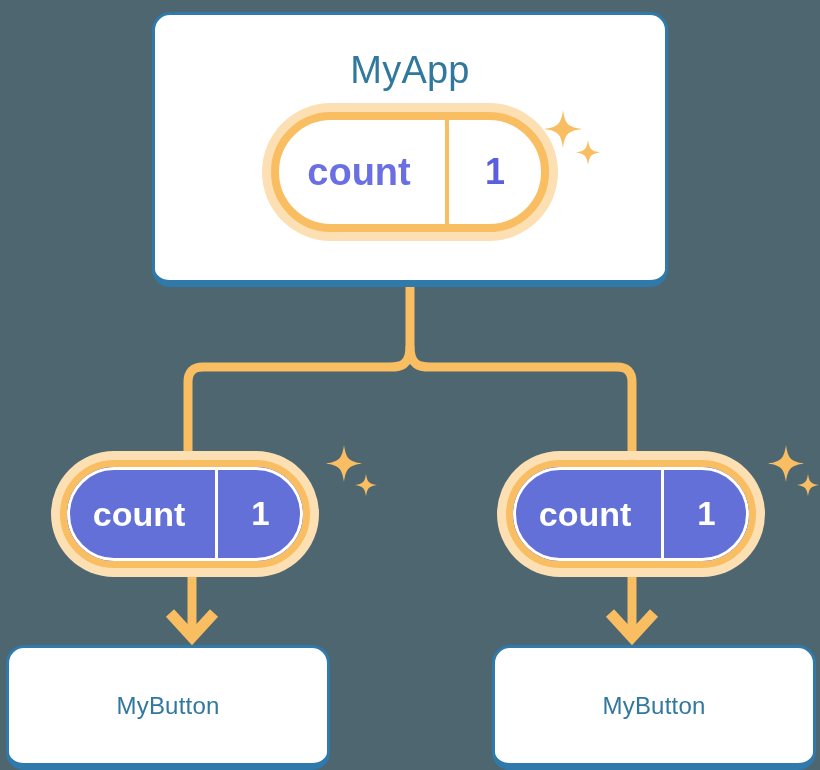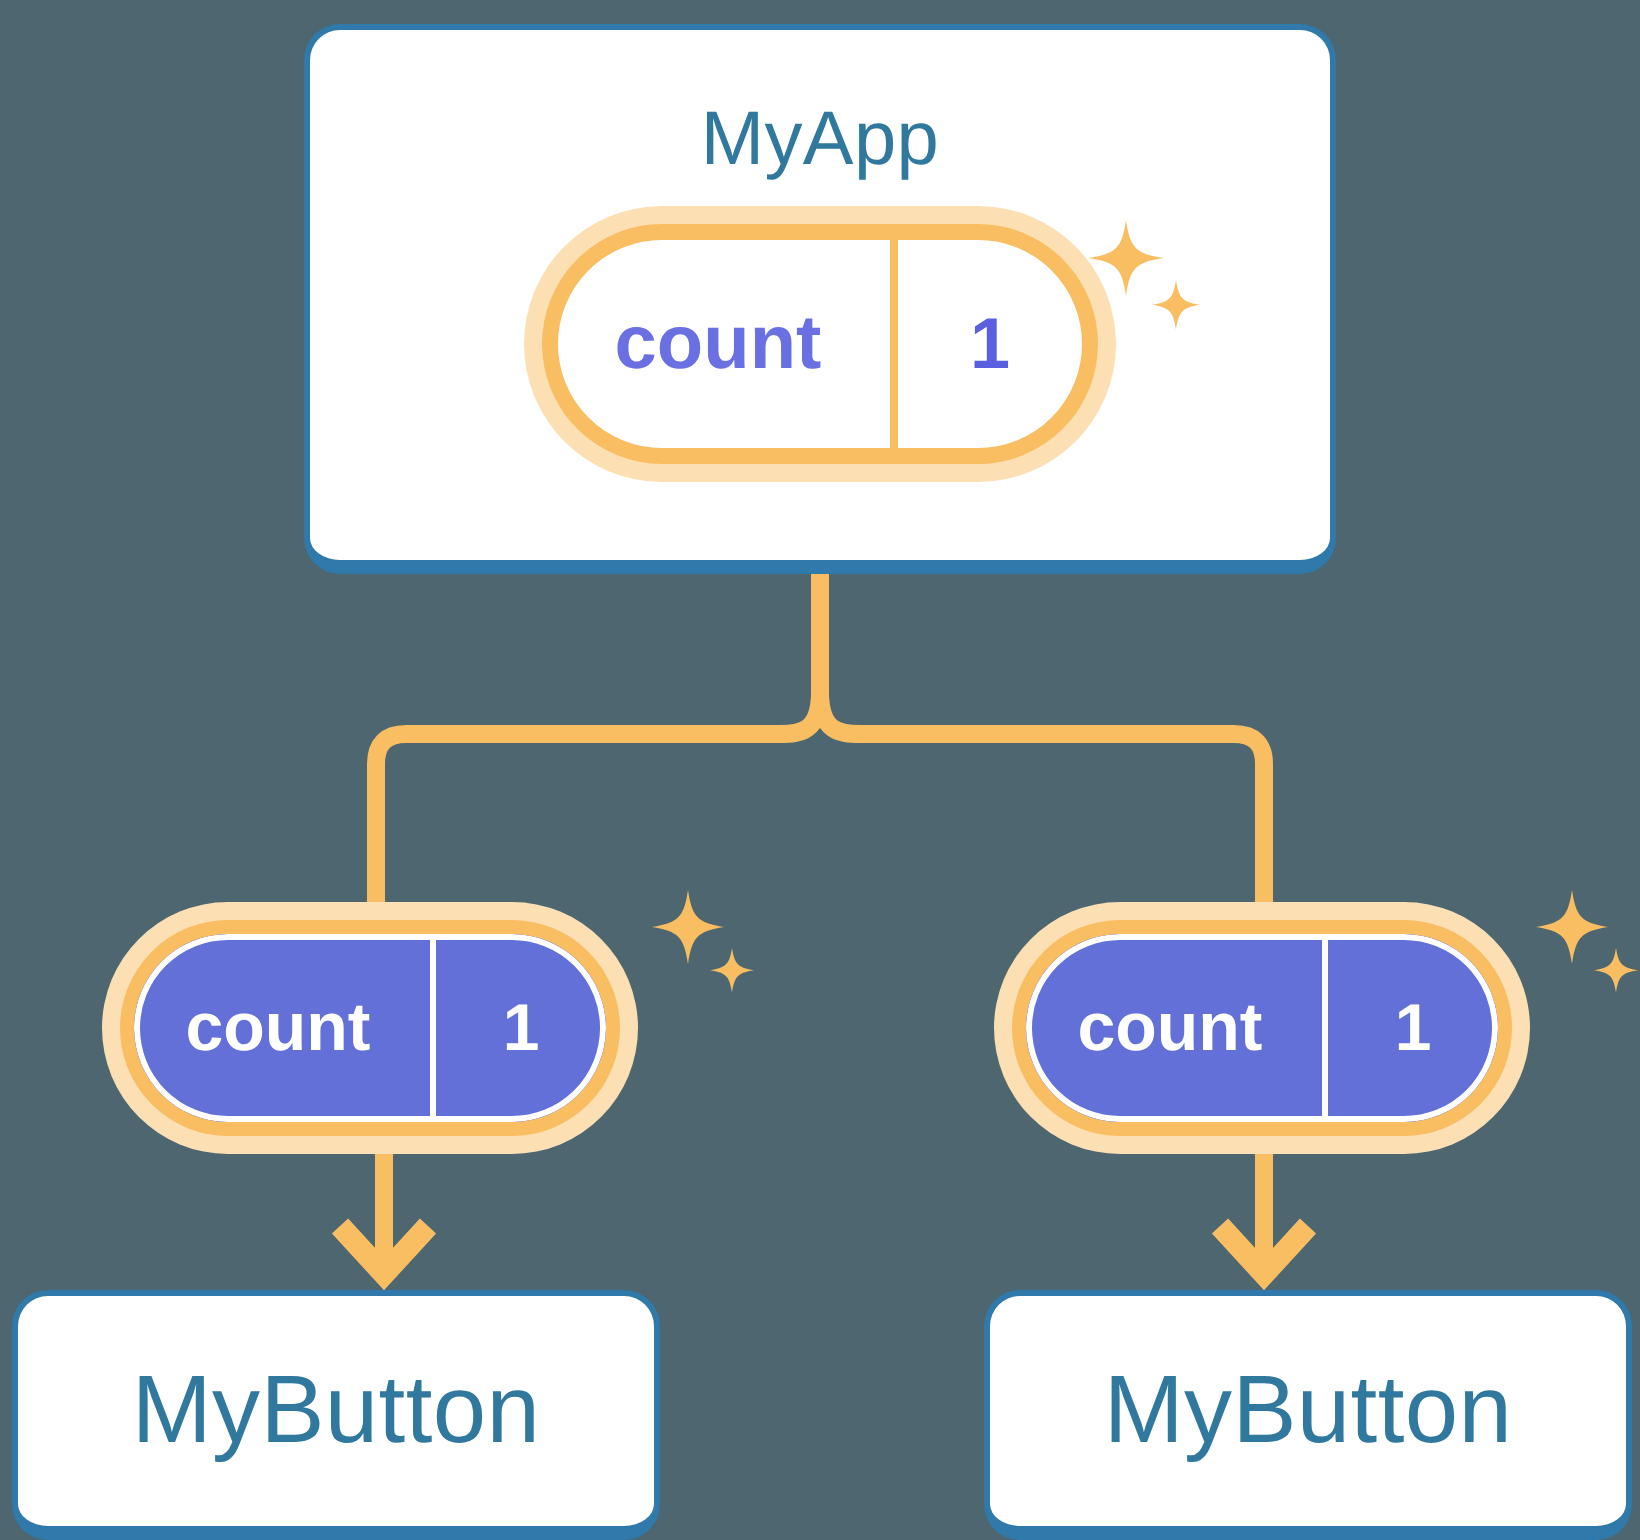--- a/index.html
+++ b/index.html
@@ -71,21 +71,21 @@
     left: 6px;
     top: 645px;
     width: 324px;
   }
   #card-button-right {
     left: 492px;
     top: 645px;
     width: 324px;
   }
   .card-button .card-title {
-    font-size: 48px;
+    font-size: 24px;
     line-height: 115px;
     margin: 0;
   }
 
   
   .pill-wrap {
     position: absolute;
     z-index: 4;
   }
 

